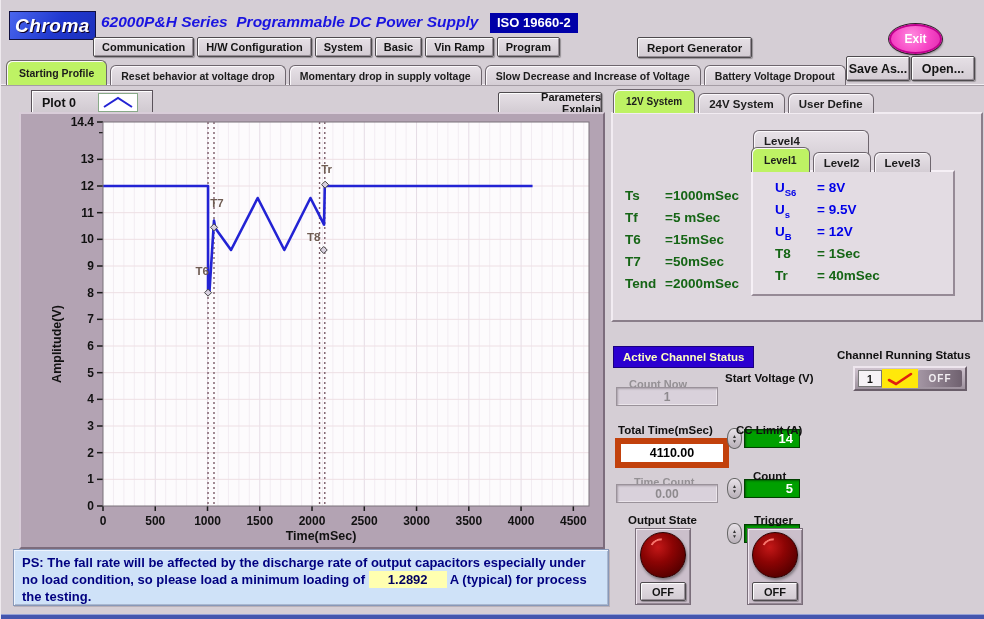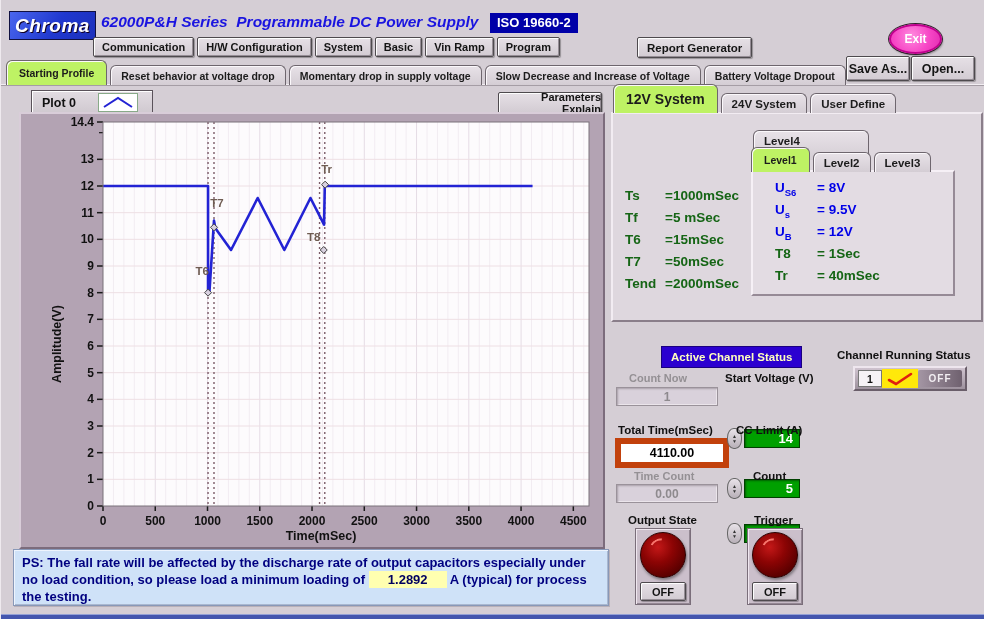--- a/index.html
+++ b/index.html
@@ -68,22 +68,22 @@
   .trow{display:flex;height:22px;font-weight:bold;font-size:13.5px;color:#156515;}
   .trow .nm{width:40px;}
   .vrow{display:flex;height:22px;font-weight:bold;font-size:13.5px;}
   .vrow .nm{width:42px;}
   .vrow.blue{color:#0000e8;}
   .vrow.green{color:#156515;}
   .vrow sub{font-size:9.5px;}
 
   
   .acs-header{left:612px;top:346px;background:#2b00d0;color:#ffffbe;font-weight:bold;font-size:11.5px;
-    padding:4px 9px;border:1px solid #1a0080;margin-left:48px;}
-  .glabel{color:#949094;font-weight:bold;font-size:11px;}
+    padding:4px 9px;border:1px solid #1a0080;}
+  .glabel{color:#949094;font-weight:bold;font-size:11px;margin-top:6px;}
   .blabel{color:#101010;font-weight:bold;font-size:11.5px;}
   .dfield{background:#d9d1db;border:1px solid #9a929a;
     box-shadow:inset 1px 1px 2px #a89fa8,inset -1px -1px 0 #efe9ef;
     color:#8e8a8e;font-weight:bold;font-size:12px;display:flex;align-items:center;justify-content:center;}
   .wfield{background:#fff;border:6px solid #c2410c;color:#000;font-weight:bold;font-size:12.5px;
     display:flex;align-items:center;justify-content:center;}
   .spinbox{display:flex;align-items:center;margin-top:40px;}
   .spinner{width:13px;height:19px;background:linear-gradient(180deg,#e8e2e8,#b8b0b8);border:1px solid #666;border-radius:45%;
     display:flex;flex-direction:column;align-items:center;justify-content:center;font-size:5px;color:#333;line-height:4.5px;cursor:pointer;}
   .gfield{background:#00a000;border:1px solid #004000;box-shadow:inset 1px 1px 2px #006000;
@@ -281,21 +281,21 @@
         <text x="552.3225806451612" y="411" text-anchor="middle" font-size="12" font-weight="bold" fill="#111">4500</text>
         <text x="300" y="426" text-anchor="middle" font-size="12.5" font-weight="bold" fill="#111">Time(mSec)</text>
         <text x="40" y="230" text-anchor="middle" font-size="12.5" font-weight="bold" fill="#111" transform="rotate(-90 40 230)">Amplitude(V)</text>
         <rect x="82" y="8" width="486" height="384" fill="none" stroke="#7a727a" stroke-width="1"></rect>
       </svg>
   </div>
 
   <div class="abs ps-note"><span>PS: The fall rate will be affected by the discharge rate of output capacitors especially under no load condition, so please load a minimum loading of </span><span class="hl">1.2892</span><span> A (typical) for process the testing.</span></div>
 
   <div class="abs systabs">
-    <div class="tab active" style="font-size:14px">12V System</div>
+    <div class="tab active" style="font-size:10px">12V System</div>
     <div class="tab" style="font-size:11.5px">24V System</div>
     <div class="tab" style="font-size:11.5px">User Define</div>
   </div>
 
   <div class="abs rpanel">
     <div class="abs tab lvtab lv4">Level4</div>
     <div class="abs lvrow">
       <div class="tab lvtab active">Level1</div>
       <div class="tab lvtab">Level2</div>
       <div class="tab lvtab">Level3</div>

